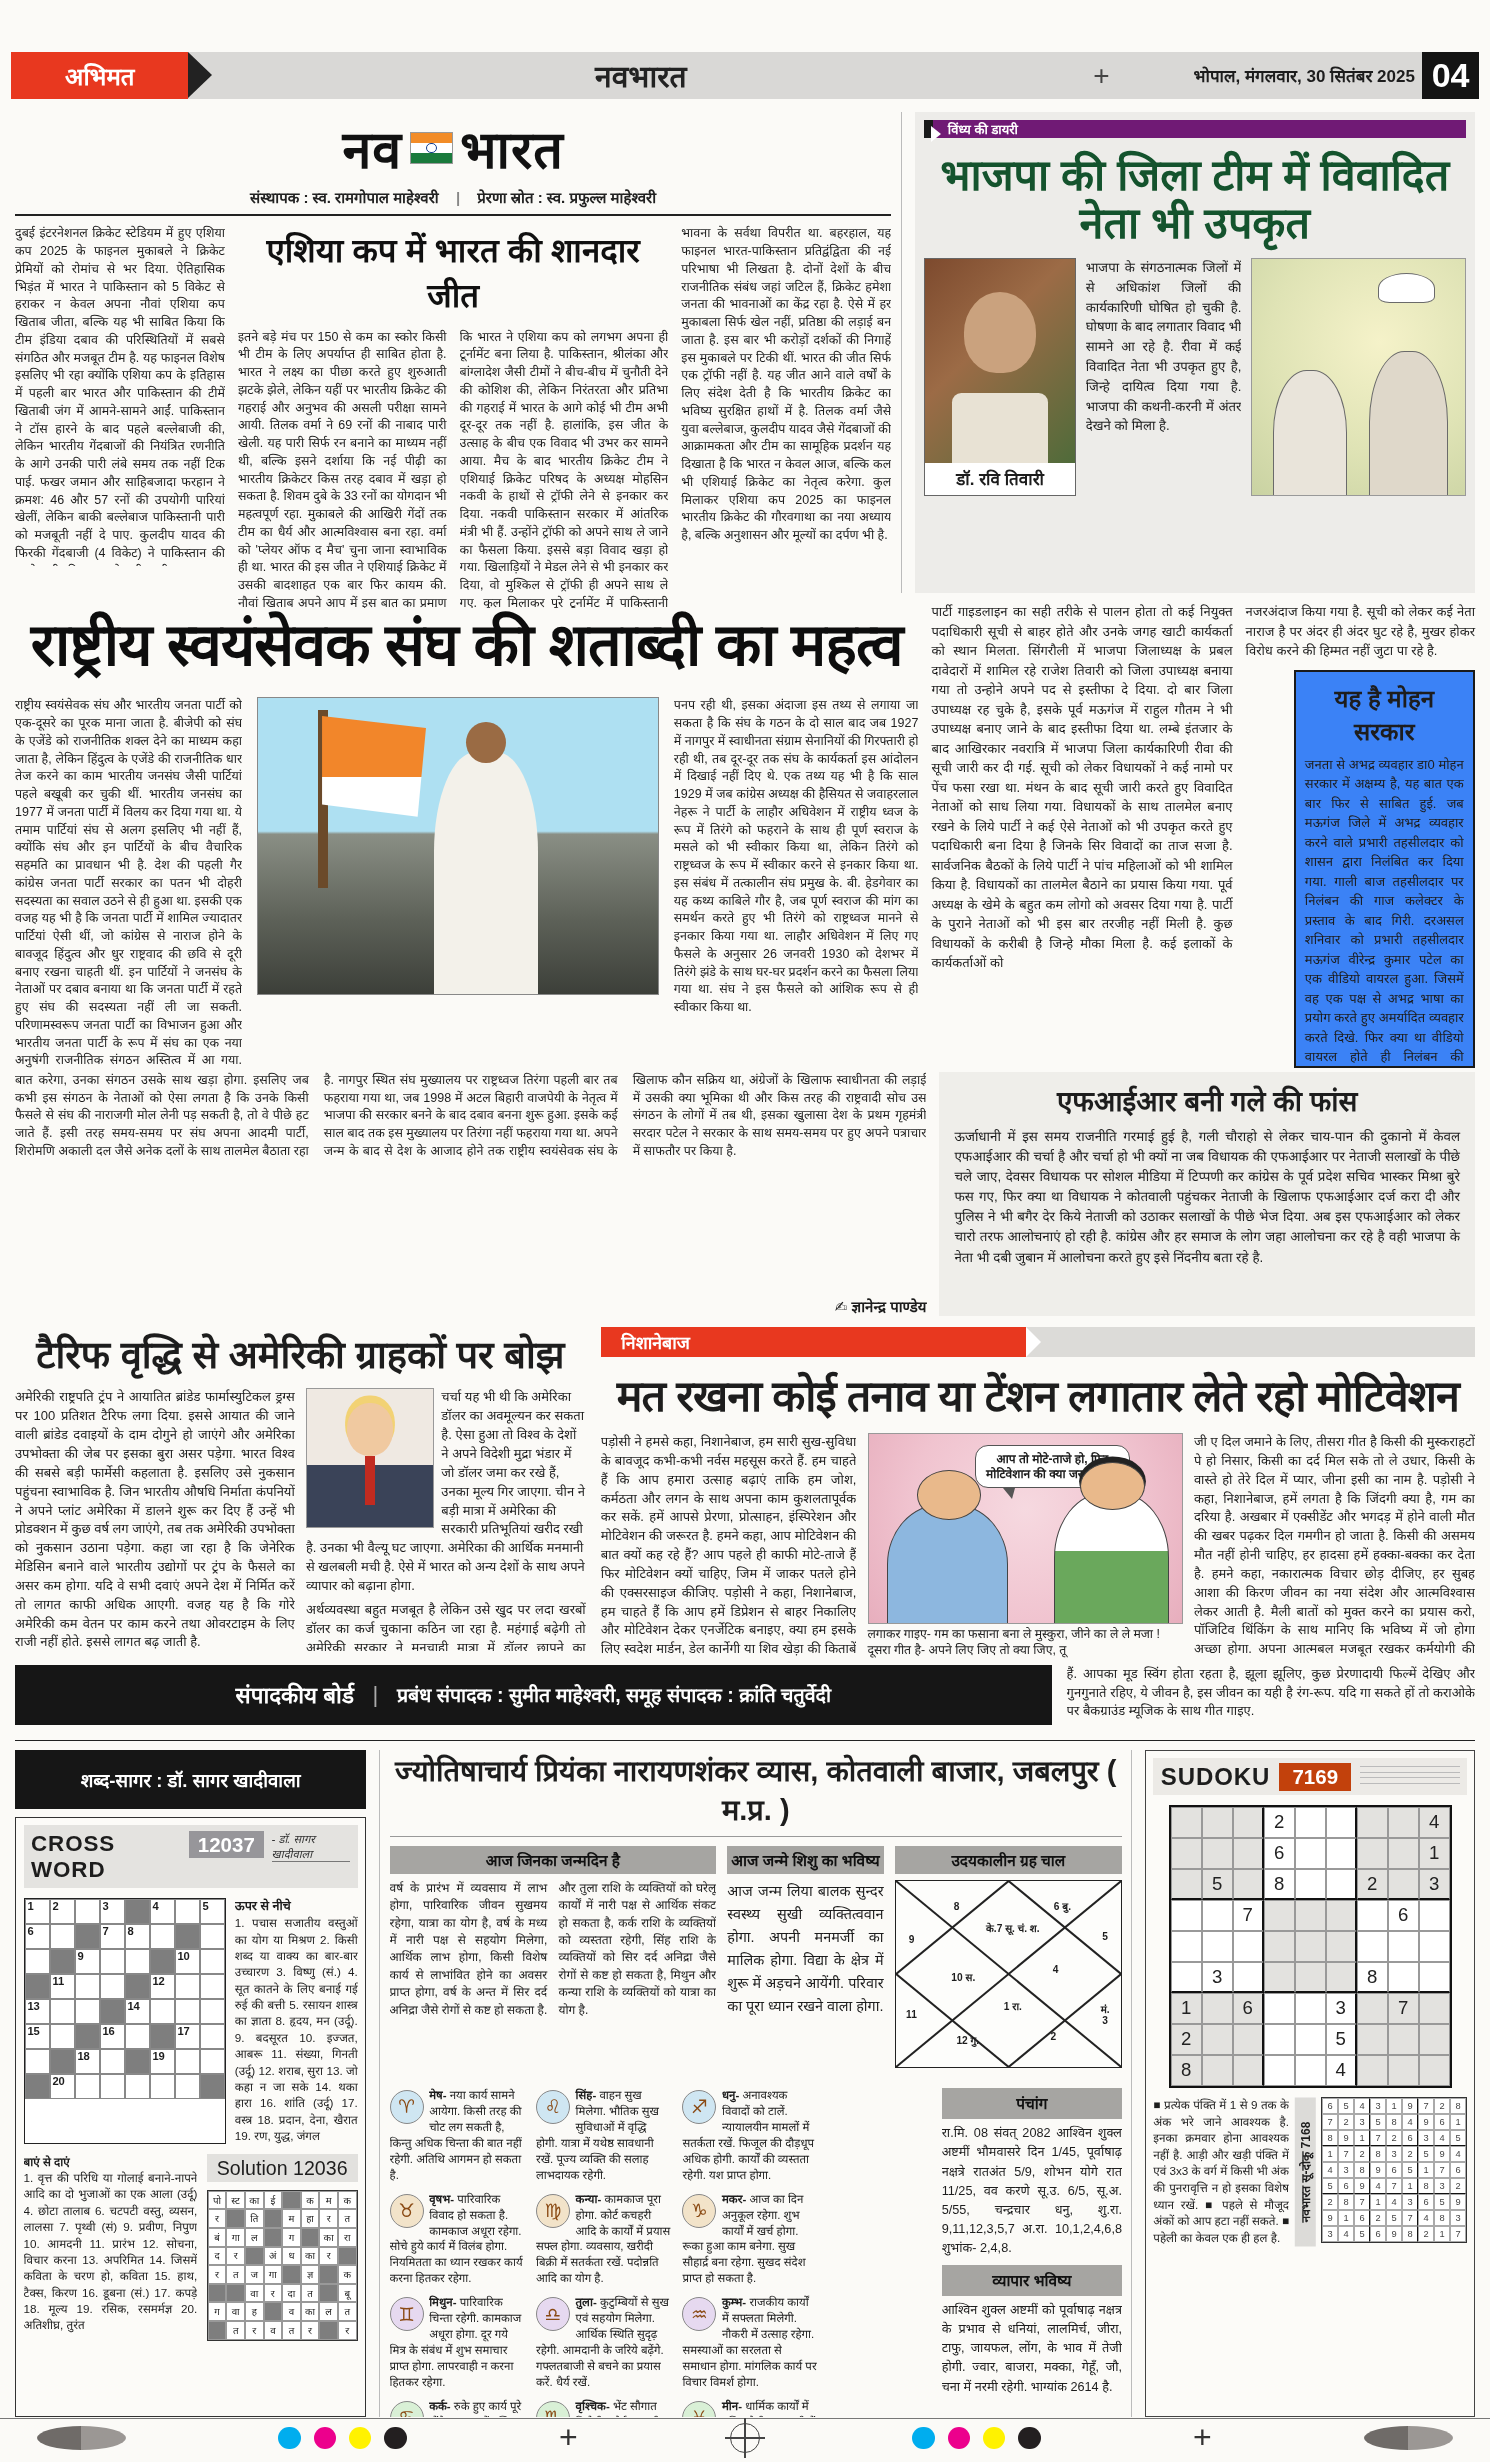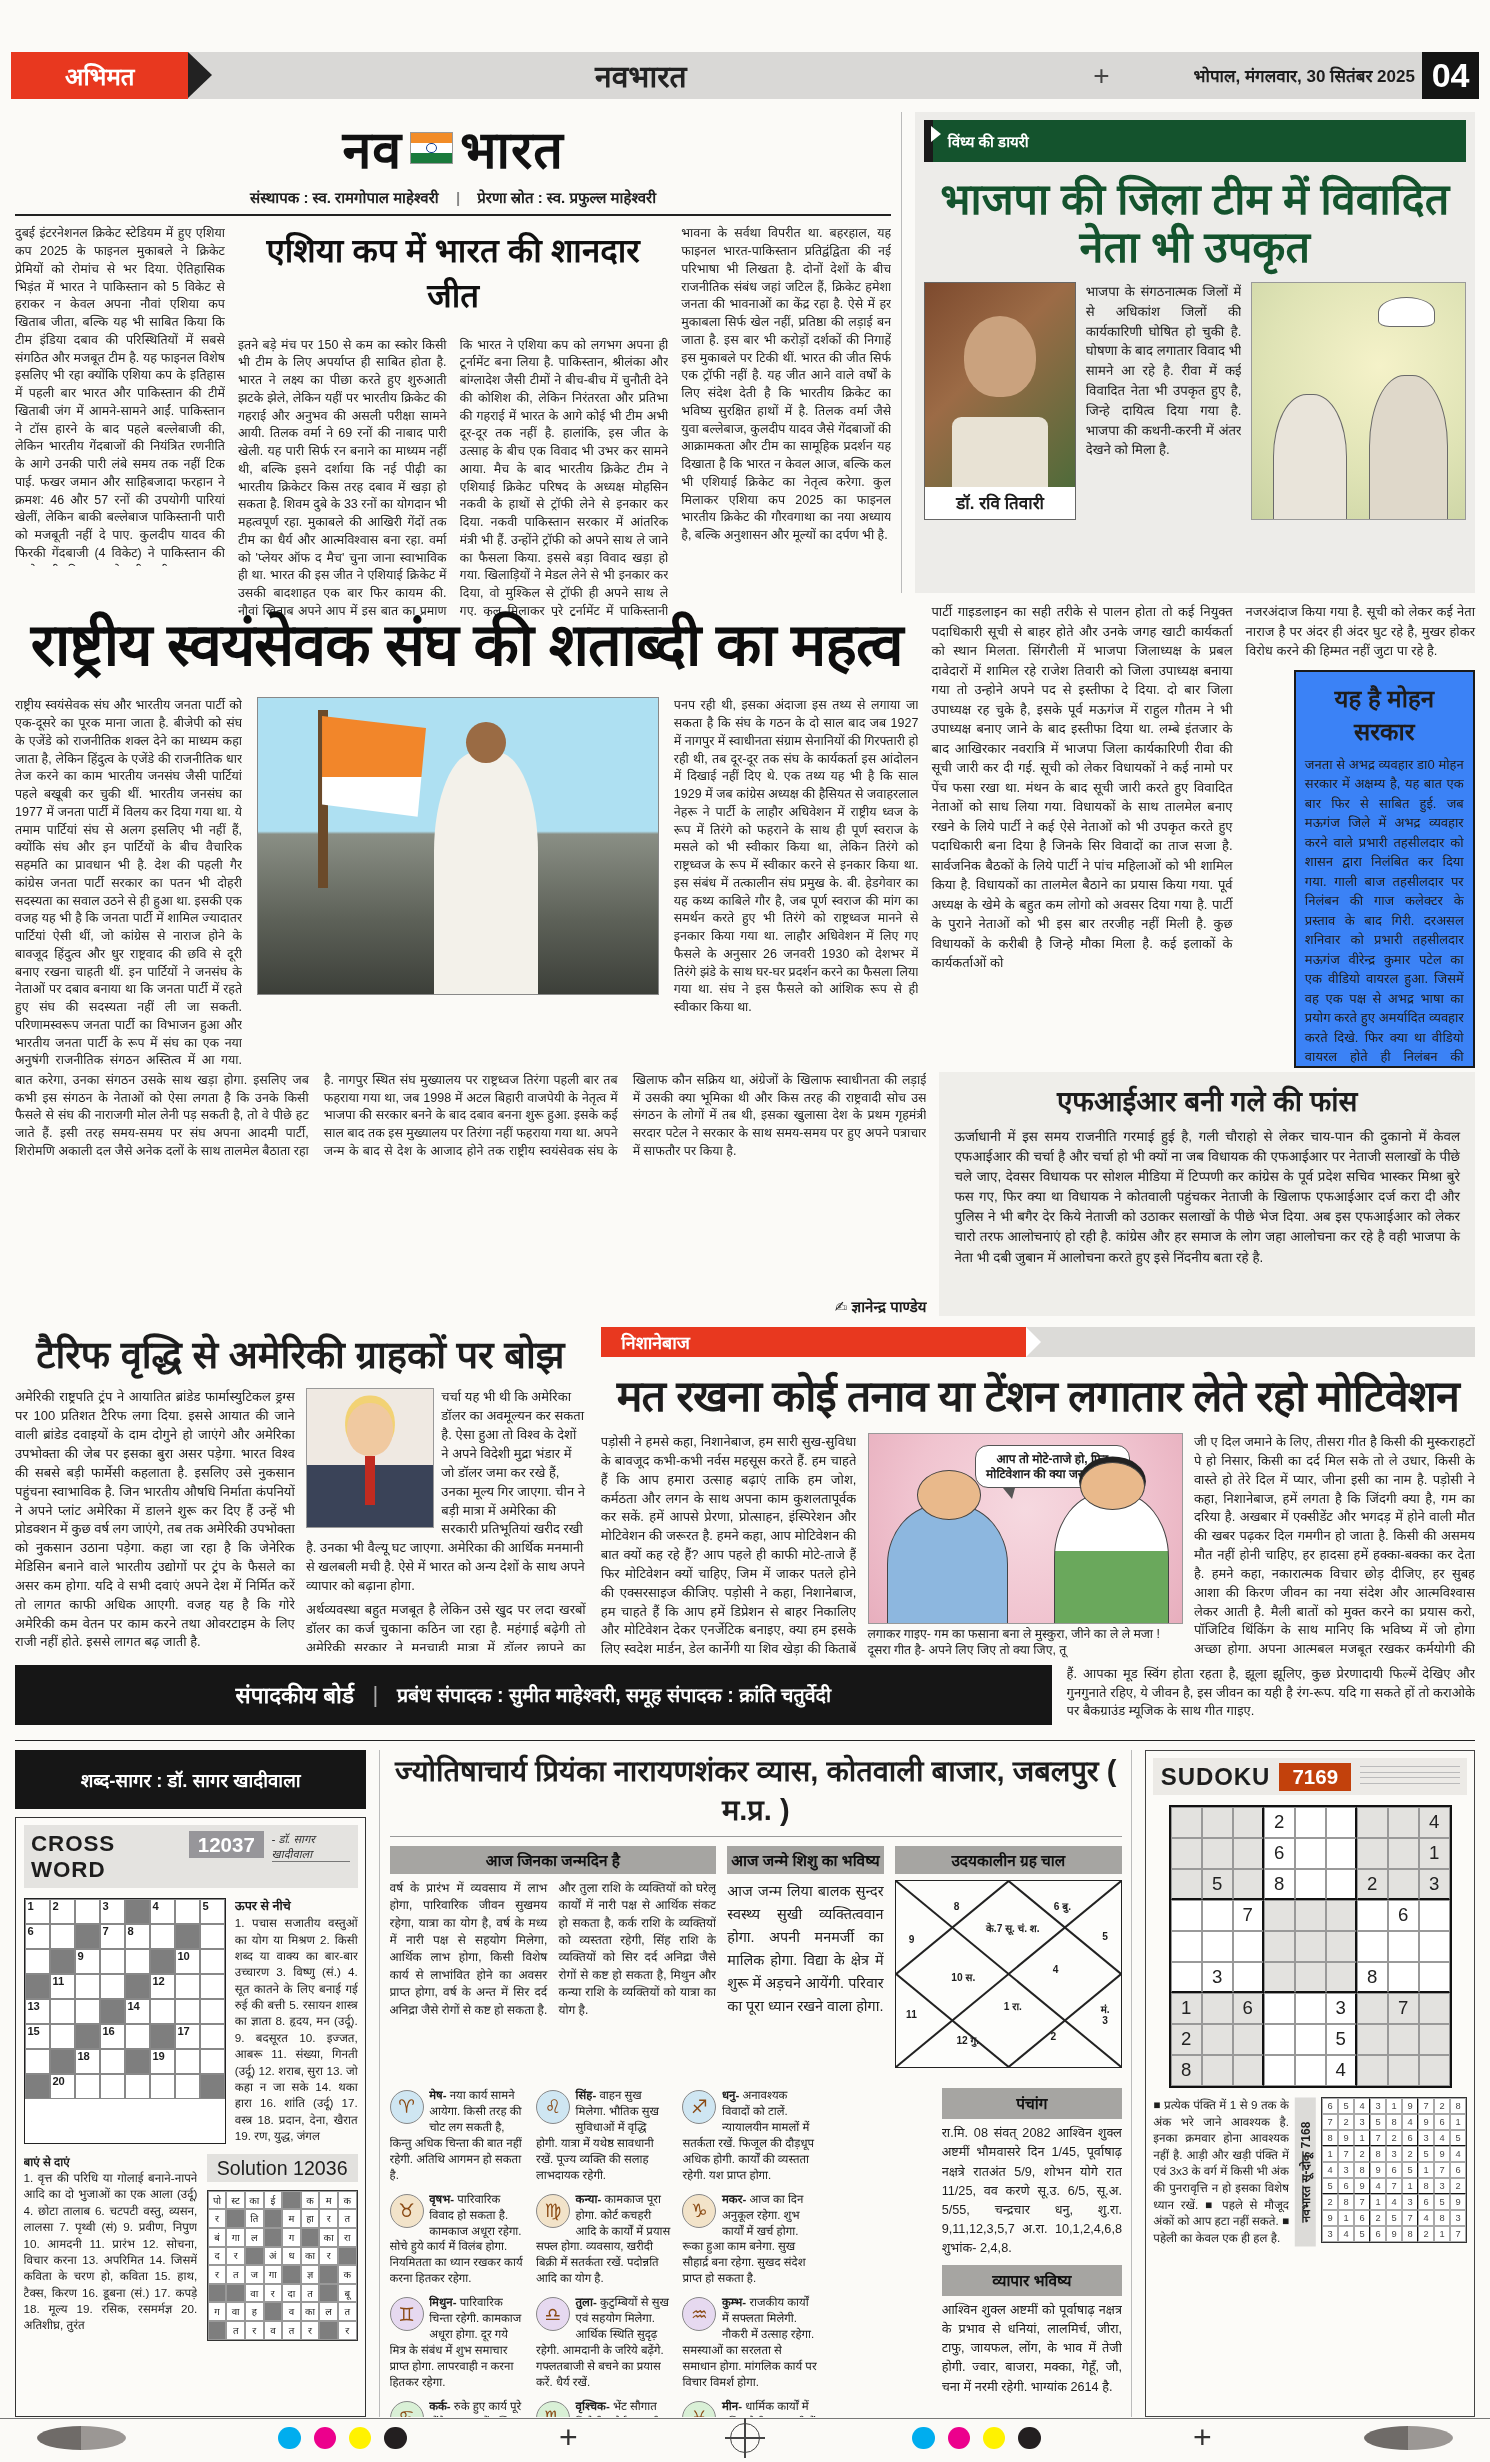--- a/index.html
+++ b/index.html
@@ -21,27 +21,27 @@
   .editorial{width:61%;border-right:0.9px solid #bbb;padding-right:9.3px;}
   .masthead{text-align:center;}
   .mast-title{font-size:52px;font-weight:800;color:#111;letter-spacing:0.9px;display:inline-flex;align-items:center;gap:7.5px;}
   .flag{width:41px;height:30px;display:inline-block;position:relative;background:linear-gradient(#f28c28 33%,#fff 33%,#fff 66%,#1a7a3c 66%);border:0.9px solid #999;}
   .flag:after{content:"";position:absolute;left:50%;top:50%;width:8.4px;height:8.4px;margin:-4.7px 0 0 -4.7px;border:1.4px solid #123c8c;border-radius:50%;}
   .founder{font-size:15px;font-weight:bold;margin-top:3.7px;color:#222;}
   .founder .sep{color:#888;margin:0 13px;}
   .ed-rule{border-top:2.3px solid #222;margin:7.5px 0 9.3px;}
   .ed-body{display:flex;gap:13px;}
   .ed-c{flex:1;font-size:12.5px;line-height:1.42;overflow:hidden;height:341px;}
-  .ed-center{flex:2.05;display:flex;flex-direction:column;gap:8px;}
+  .ed-center{flex:2.05;display:flex;flex-direction:column;}
   .ed-head{font-size:33px;font-weight:800;text-align:center;margin:1.9px 0 11.2px;color:#101010;}
   .ed-center-cols{display:flex;gap:13px;flex:1;overflow:hidden;}
   .ed-center-cols .ed-c{height:279px;}
   
   .diary{width:39%;background:#edecE9;padding:7.5px 9.3px 9.3px;box-sizing:border-box;}
-  .diary-band{background:#14532d;color:#fff;font-weight:bold;font-size:15px;padding:11px 15px;position:relative;border-left:9.3px solid #1a1a1a;}
+  .diary-band{background:#701a75;color:#fff;font-weight:bold;font-size:13px;padding:0 15px;position:relative;border-left:9.3px solid #1a1a1a;}
   .diary-band i{position:absolute;left:-1.9px;top:6.5px;border-top:8.4px solid transparent;border-bottom:8.4px solid transparent;border-left:10.2px solid #fff;font-style:normal;}
   .diary-head{font-size:43px;line-height:1.12;font-weight:800;text-align:center;margin:13px 3.7px 11.2px;color:#14532d;}
   .diary-row{display:flex;gap:9.3px;height:238px;}
   .d-photo{width:29%;display:flex;flex-direction:column;border:0.9px solid #666;background:#fff;}
   .d-photo .ph{flex:1;background:linear-gradient(135deg,#7d4a2e 0%,#9c6b46 40%,#4f6b3a 100%);position:relative;}
   .d-photo .ph:before{content:"";position:absolute;left:26%;top:16%;width:48%;height:40%;border-radius:50% 50% 45% 45%;background:#caa27e;}
   .d-photo .ph:after{content:"";position:absolute;left:18%;bottom:0;width:64%;height:34%;background:#e8e2d4;border-radius:9.3px 9.3px 0 0;}
   .d-caption{font-weight:bold;text-align:center;font-size:17px;padding:4.7px 0;background:#fff;}
   .d-intro{width:30%;font-size:13.2px;line-height:1.5;overflow:hidden;}
   .d-cartoon{width:41%;background:radial-gradient(circle at 60% 35%,#f5f2c9 0%,#dfe3b5 55%,#c9d2a2 100%);border:0.9px solid #999;position:relative;overflow:hidden;}

